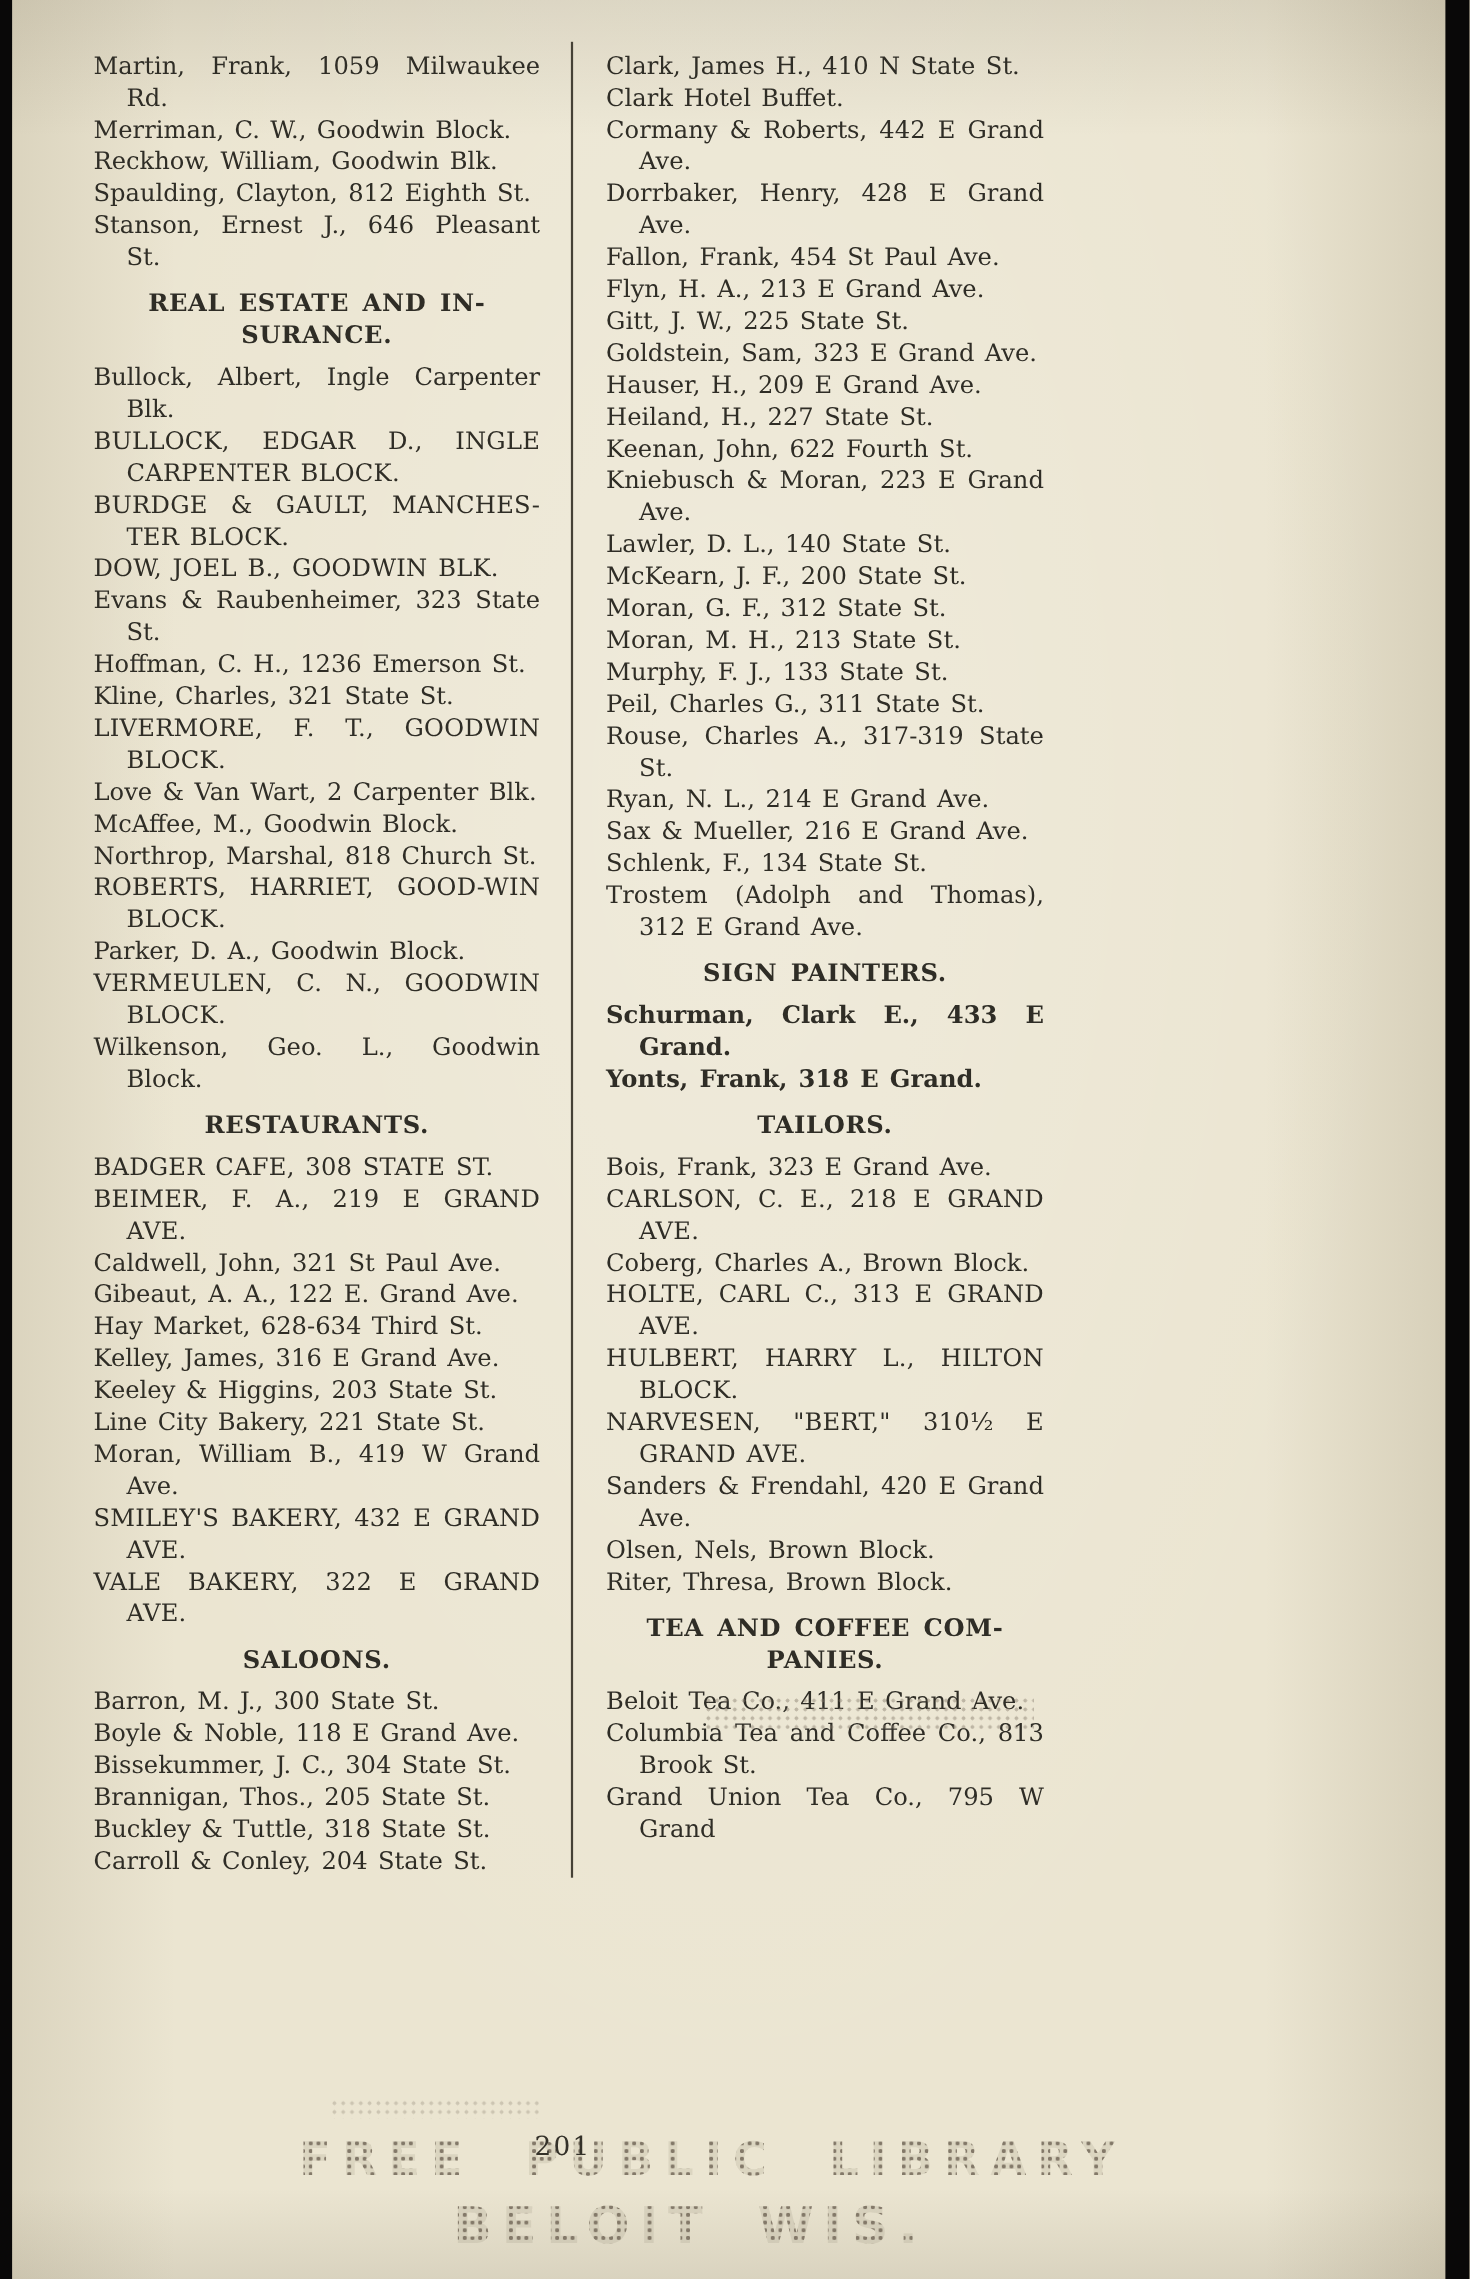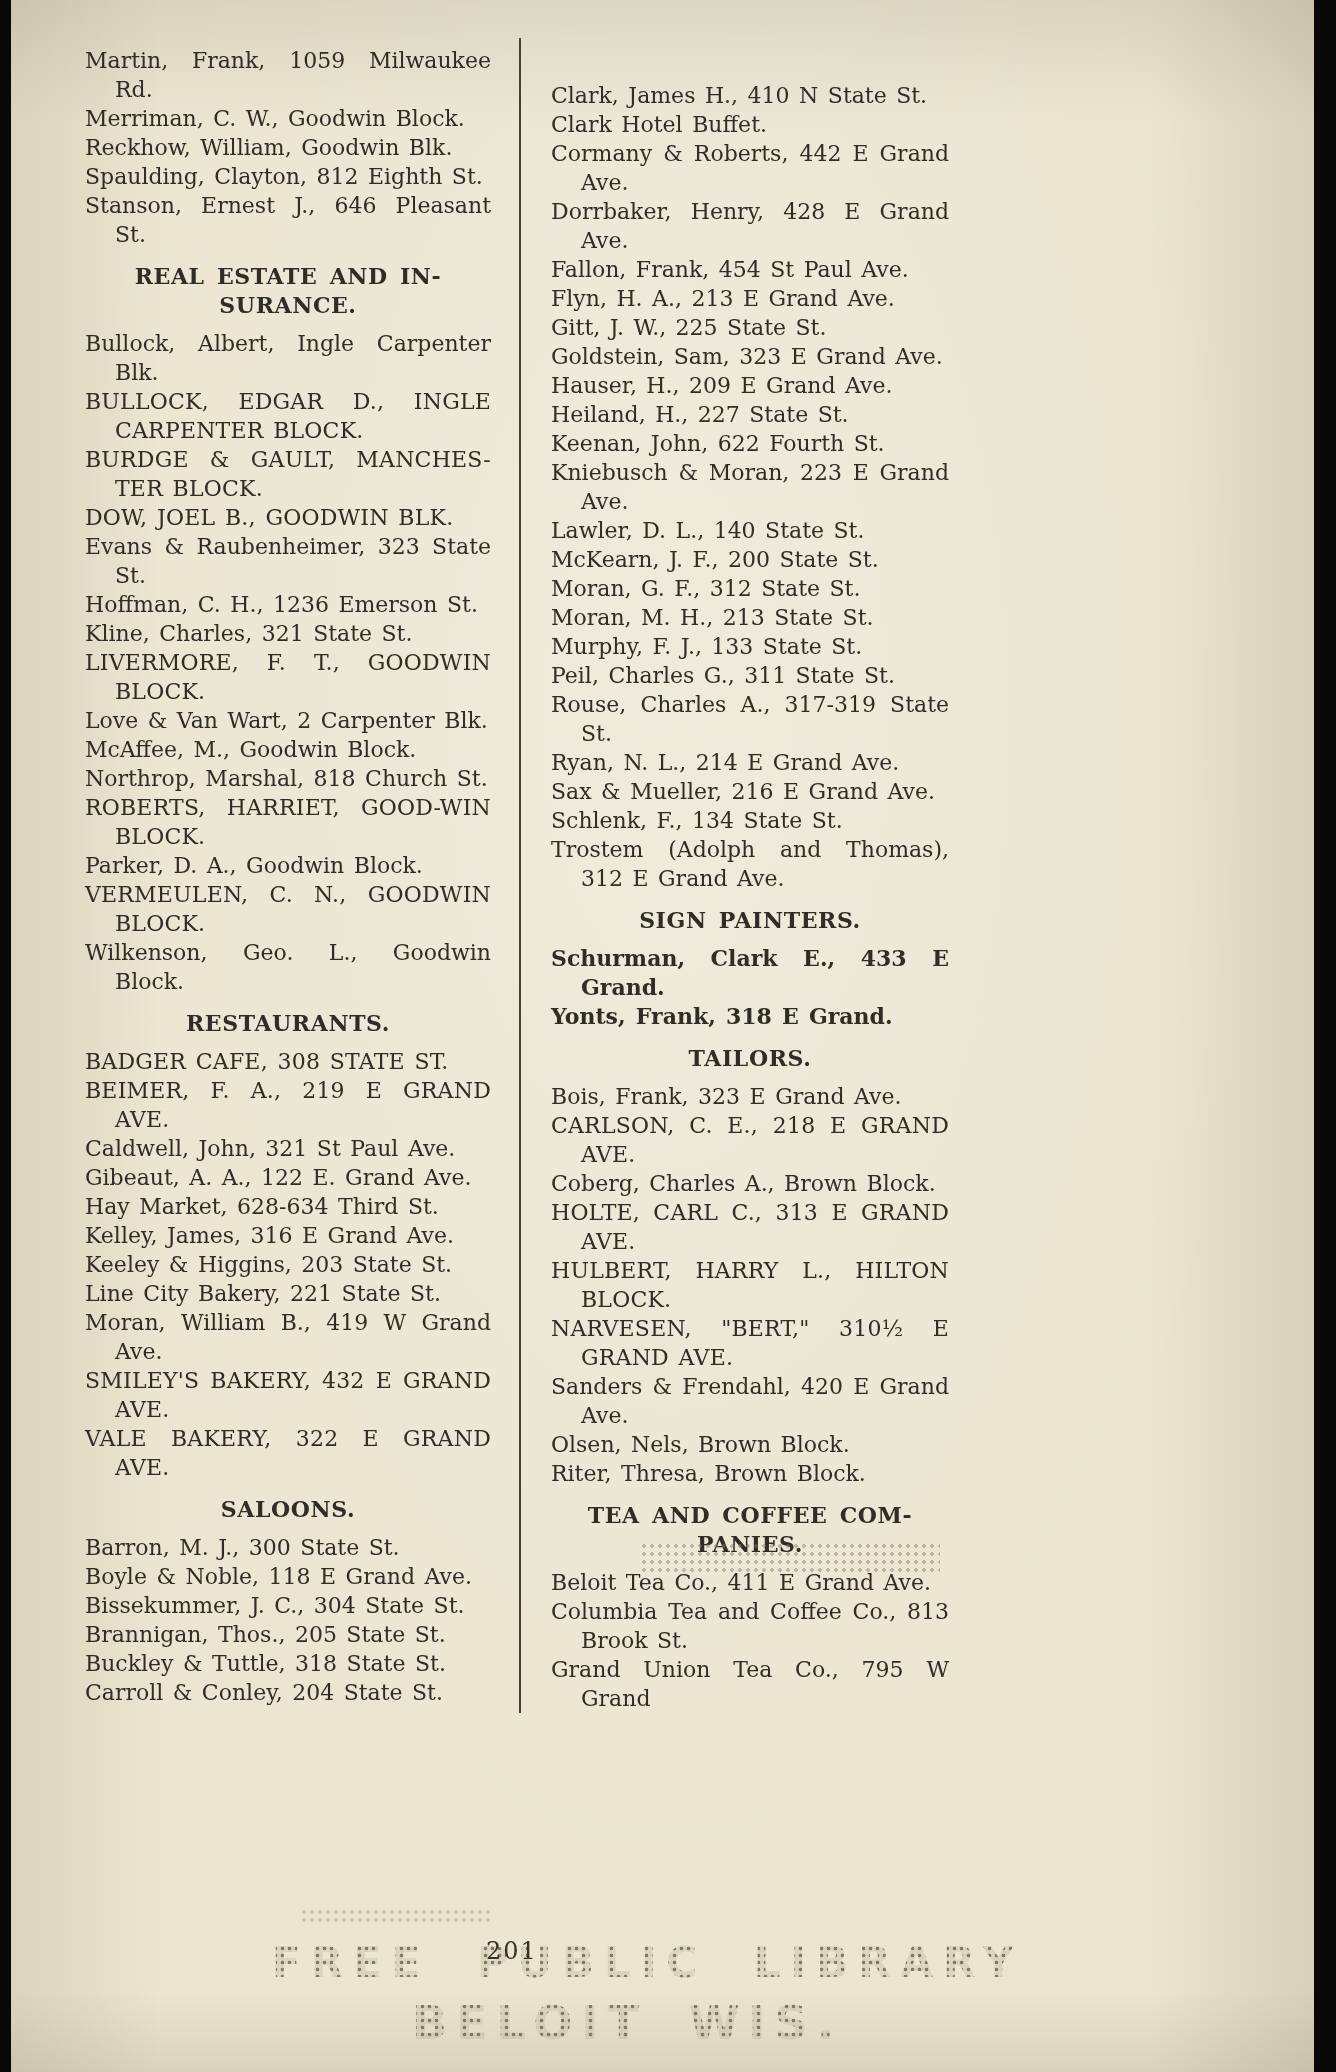--- a/index.html
+++ b/index.html
@@ -24,21 +24,21 @@
 
   .text-block {
     position: absolute;
     left: 85px; top: 46px;
     display: flex;
     width: 866px;
     color: #2f2d26;
   }
   .col { font-size: 22px; line-height: 29px; }
   .col[data-col="0"] { width: 406px; }
-  .col[data-col="1"] { width: 398px; margin-top: 35px; }
+  .col[data-col="1"] { width: 398px; }
   .divider {
     width: 2px;
     background: #454136;
     margin: -8px 30px 0 28px;
     align-self: stretch;
   }
   .entry {
     margin: 0;
     padding-left: 30px;
     text-indent: -30px;

